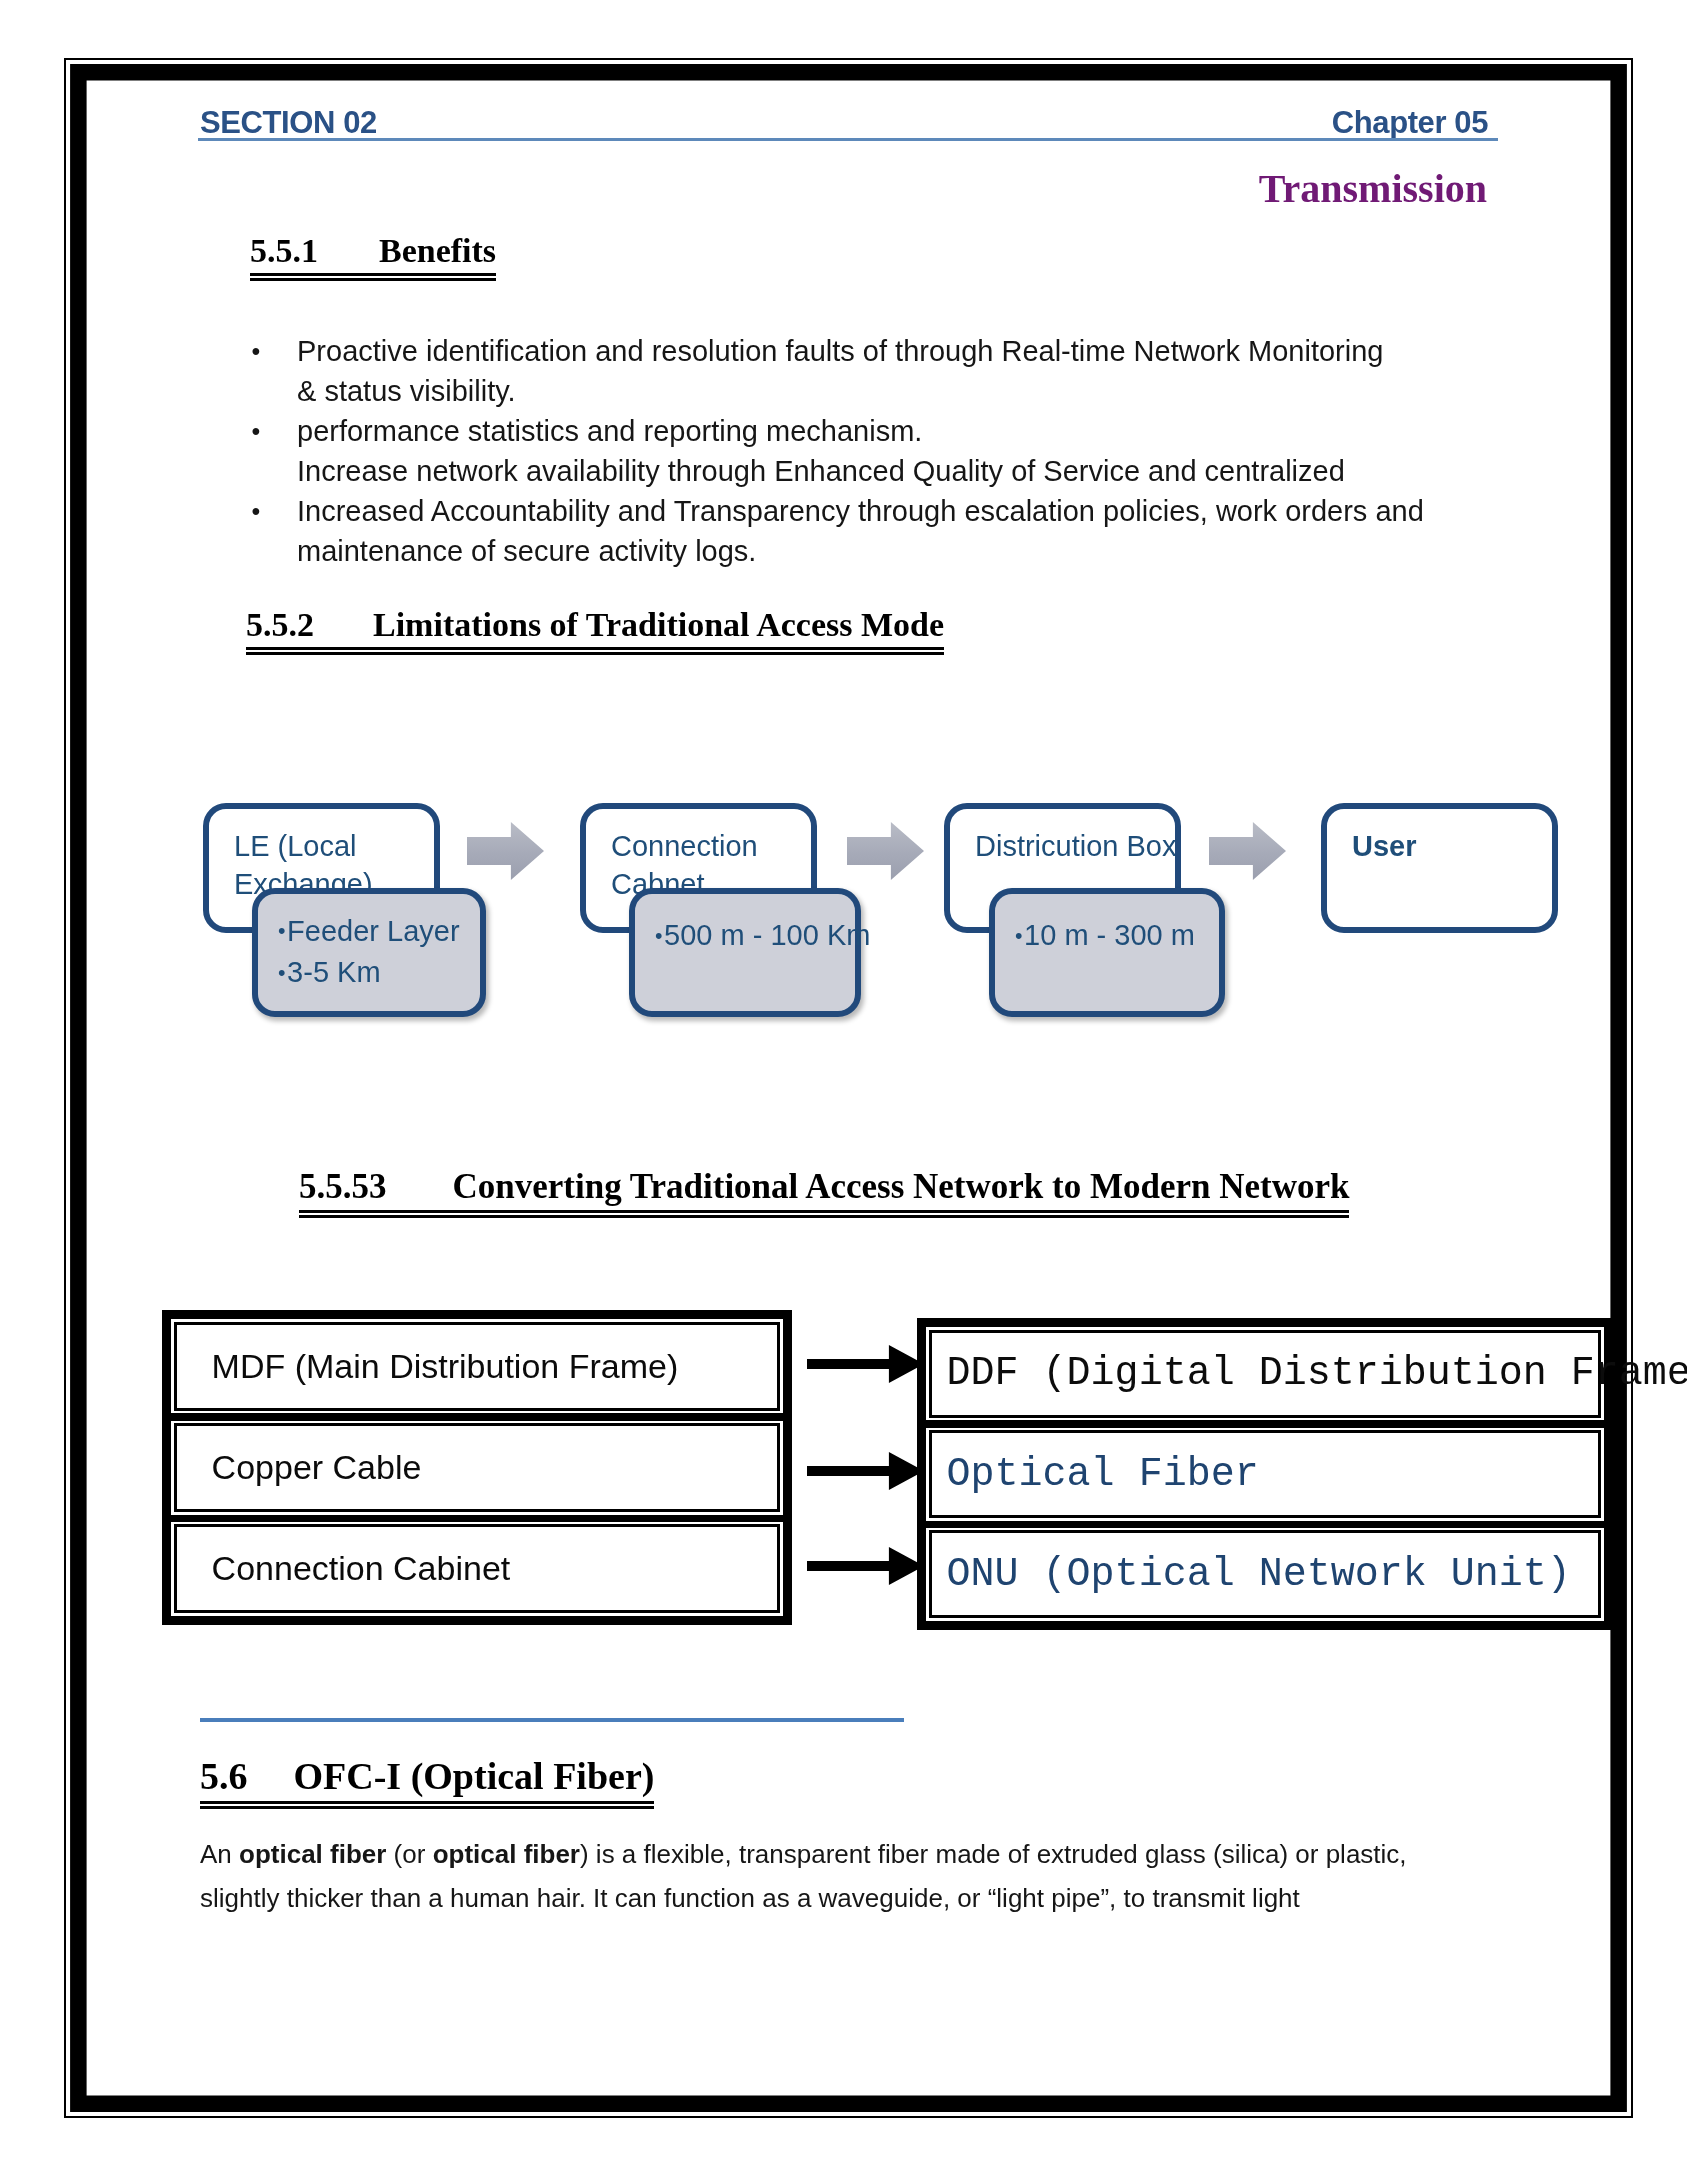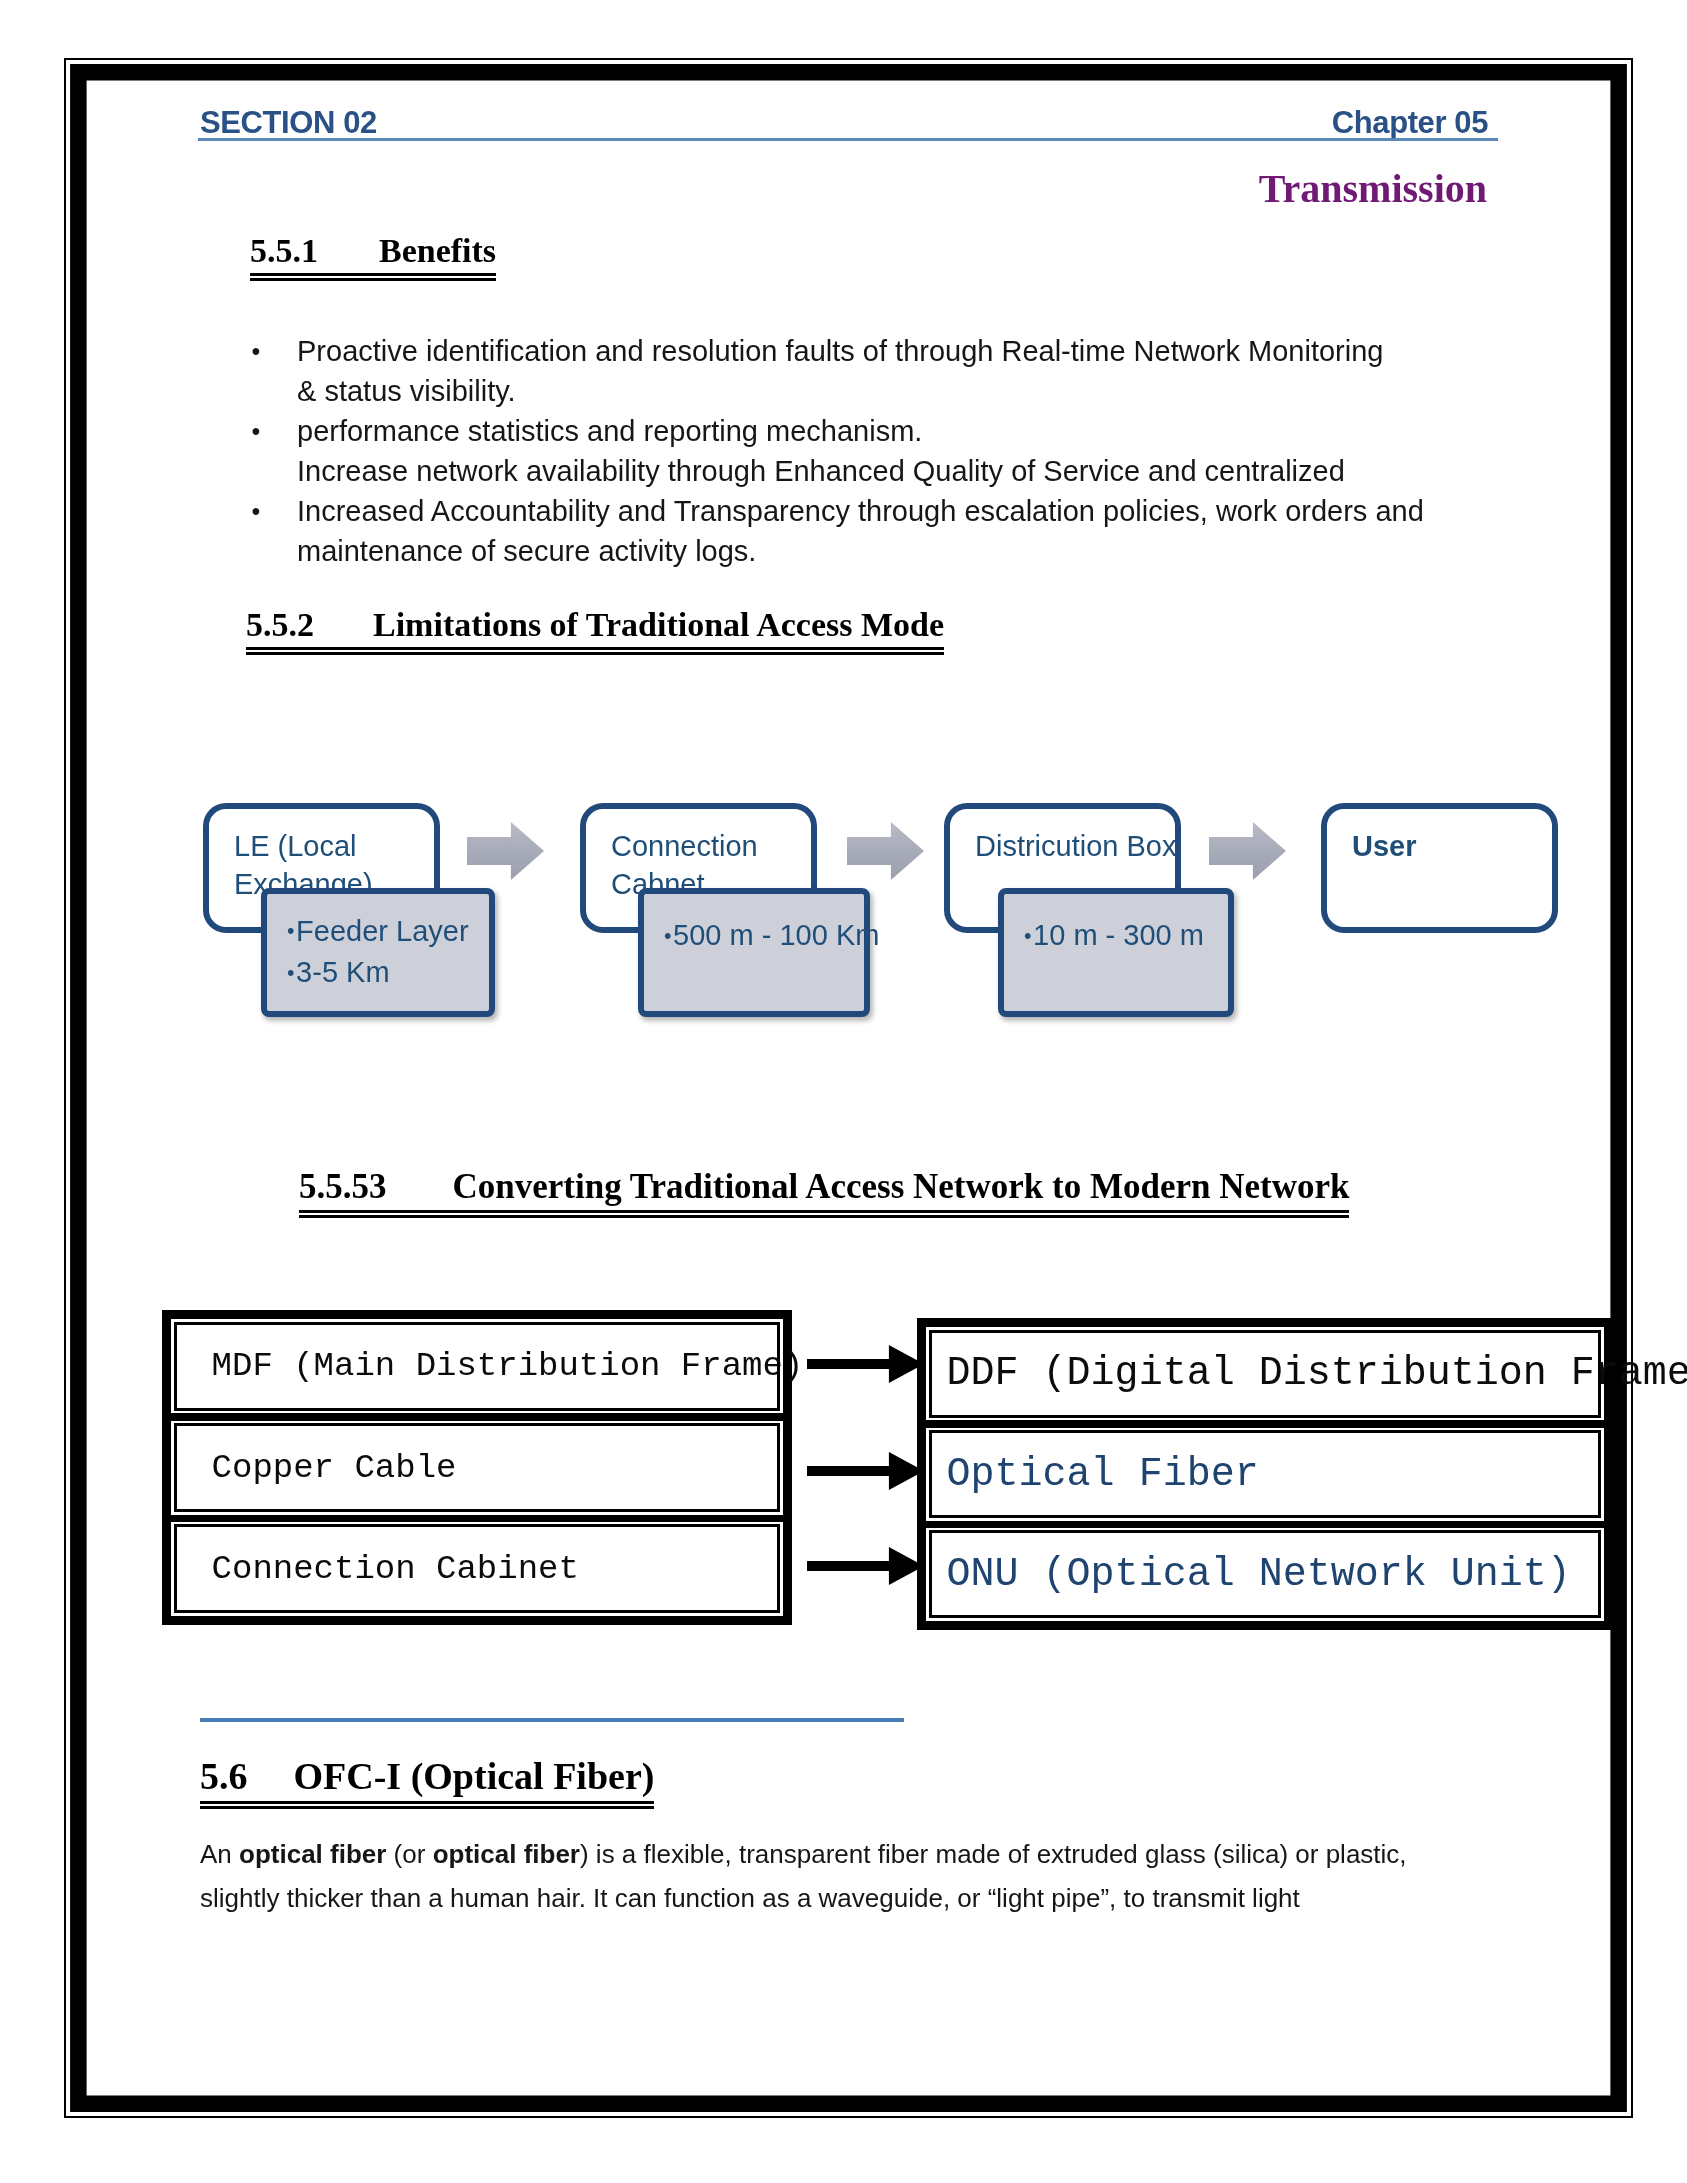--- a/index.html
+++ b/index.html
@@ -34,44 +34,43 @@
   .bline { white-space:nowrap; }
   
   .flow-box {
     position:absolute; box-sizing:border-box;
     border:6.6px solid #21497b; border-radius:23px; background:#fff;
     color:#1f4e79; font-size:29px; line-height:38px;
     padding:18px 8.2px 0 25px; white-space:nowrap;
   }
   .flow-sub {
     position:absolute; box-sizing:border-box;
-    border:6.6px solid #21497b; border-radius:8px; background:#ced0d9;
+    border:6.6px solid #21497b; border-radius:23px; background:#ced0d9;
     color:#1f4e79; font-size:29px; line-height:41px;
     padding:21.4px 6.6px 0 20px; white-space:nowrap;
     box-shadow:2.5px 3.3px 5.8px rgba(0,0,0,0.28);
-    margin-left:9px;
   }
   .fmark { font-size:21.4px; vertical-align:2.5px; margin-right:1.6px; }
   .flow-arrow {
     position:absolute; width:77px; height:58px;
     background:linear-gradient(180deg,#b9bcc6 0%,#a6aab8 55%,#9b9fae 100%);
     clip-path:polygon(0 26%, 57% 26%, 57% 0, 100% 50%, 57% 100%, 57% 74%, 0 74%);
   }
   
   .conv-col {
     position:absolute; box-sizing:border-box;
     border:5px solid #000; background:#000; padding:4.1px;
     display:flex; flex-direction:column; gap:7.4px;
   }
   .conv-row-outer { background:#fff; padding:2.5px; flex:1; box-sizing:border-box; }
   .conv-row {
     height:100%; box-sizing:border-box; border:3.3px solid #000; background:#fff;
     display:flex; align-items:center; white-space:nowrap;
   }
-  .conv-left-text  { font-size:34px; color:#0b0b0b; padding-left:35px;font-family:Liberation Mono, monospace; }
+  .conv-left-text  { font-size:34px; color:#0b0b0b; padding-left:35px; }
   .conv-right-text { font-family:Liberation Mono, monospace; font-size:40px; padding-left:15px; }
   .c-black { color:#0c0c0c; }
   .c-blue  { color:#1f4470; }
   .conv-arrow {
     position:absolute; width:117px; height:38px; background:#000;
     clip-path:polygon(0 37%, 70% 37%, 70% 0, 100% 50%, 70% 100%, 70% 63%, 0 63%);
   }
   
   .rule2 { position:absolute; left:200px; top:1718px; width:704px; height:4.1px; background:#4a7ebb; }
   .para  { position:absolute; left:200px; top:1832px; font-size:26px; line-height:44px; color:#161616; white-space:nowrap; }

